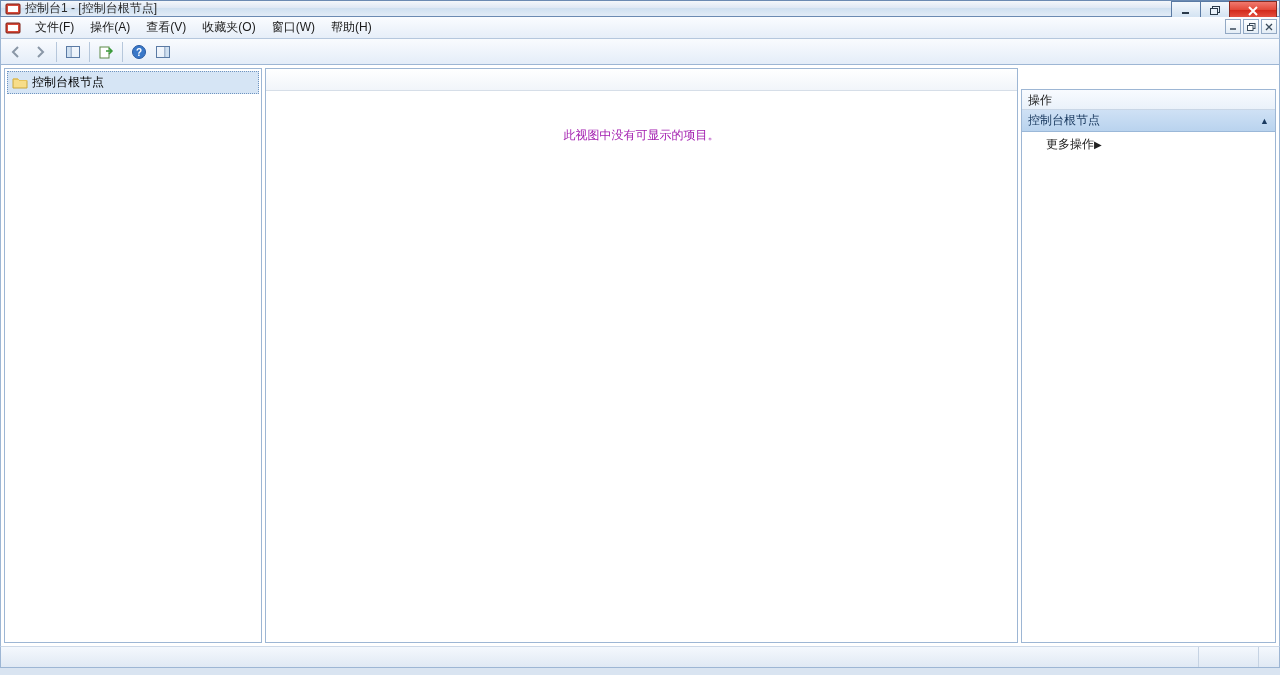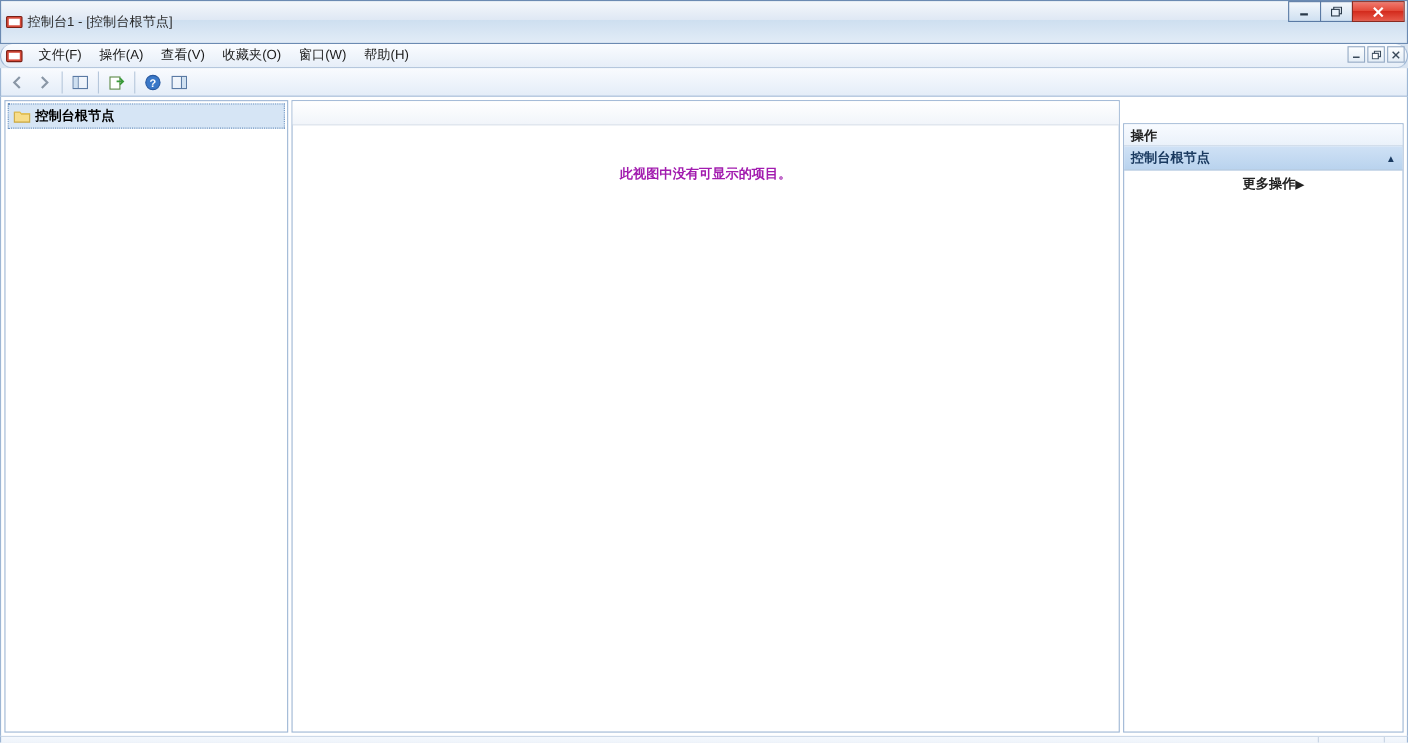--- a/index.html
+++ b/index.html
@@ -1,20 +1,20 @@
 <!DOCTYPE html>
 <html><head>
 <meta charset="utf-8">
 <style>
   * { box-sizing: border-box; margin: 0; padding: 0; }
   body { font-family: "Segoe UI", Tahoma, Arial, sans-serif; font-size: 12px; background: #d9e4f1; width: 1280px; height: 675px; overflow: hidden; }
 
   
   .titlebar {
-    height: 40px;
+    height: 17px;
     background: linear-gradient(to bottom, #f4f7fb 0%, #dfe8f4 45%, #cedff0 46%, #e2ecf7 100%);
     border: 1px solid #6b8ab2;
     display: flex; align-items: center; padding-left: 4px;
     position: relative;
   }
   .titlebar .appicon { width: 16px; height: 16px; margin-right: 4px; display:inline-flex; align-items:center; justify-content:center;}
   .titlebar .title { color: #2b2b2b; }
   .win-controls { position: absolute; right: 2px; top: 0; display: flex; gap:0; }
   .win-btn {
     width: 30px; height: 19px; border: 1px solid #5a7aa4; display:flex; align-items:center; justify-content:center;
@@ -25,21 +25,20 @@
   .win-btn.restore { }
   .win-btn.minimize { border-top-left-radius:0; }
 
   
   .menubar {
     height: 22px;
     background: linear-gradient(to bottom,#fafcff,#e6eef8);
     border-left:1px solid #9db6d4; border-right:1px solid #9db6d4; border-bottom:1px solid #b5c7dd;
     display:flex; align-items:center; padding-left:4px;
     position:relative;
-    border-radius:11px;
   }
   .menubar .app2icon{width:16px;height:16px;margin-right:6px;display:inline-flex;align-items:center;justify-content:center;}
   .menubar .mitem{padding:2px 8px; color:#1a1a1a; cursor:default;}
   .mdi-controls{position:absolute;right:2px;top:2px;display:flex;}
   .mdi-btn{width:16px;height:15px;border:1px solid #93a9c4;background:linear-gradient(to bottom,#fdfeff,#e4edf6);margin-left:2px;display:flex;align-items:center;justify-content:center;}
 
   
   .toolbar{
     height:26px;
     background:linear-gradient(to bottom,#f9fbfe,#e4edf8);
@@ -49,42 +48,41 @@
   .tbtn{width:22px;height:22px;display:flex;align-items:center;justify-content:center;border:1px solid transparent;border-radius:2px;}
   .tsep{width:1px;height:20px;background:#b6c7db;margin:0 3px;}
 
   
   .content{
     display:flex; height: calc(675px - 24px - 22px - 26px - 22px);
     border-left:1px solid #9db6d4; border-right:1px solid #9db6d4;
     background:#fff;
     padding:3px;
     gap:3px;
-    font-weight:bold;
   }
   .pane{border:1px solid #9db6d4; background:#fff; position:relative;}
   .tree-pane{width:258px;}
   .list-pane{flex:1;}
   .action-pane{width:255px;margin-top:21px;}
 
   
   .tree-item{display:flex;align-items:center;padding:2px 4px;margin:2px;}
   .tree-item.selected{background:#d6e5f5;border:1px dotted #6f94c0;}
   .folder-icon{width:16px;height:16px;margin-right:4px;display:inline-flex;}
 
   
   .list-header{height:22px;border-bottom:1px solid #d6dee8;display:flex;background:linear-gradient(to bottom,#ffffff,#f1f5fa);}
   .col{padding:3px 8px;border-right:1px solid #d6dee8;color:#333;}
   .col.c1{width:170px;}
   .empty-msg{text-align:center;color:#a21caf;margin-top:36px;}
 
   
   .action-header{height:20px;background:linear-gradient(to bottom,#f8fbff,#eaf1fa);border-bottom:1px solid #c9d6e6;padding:2px 6px;color:#222;}
   .action-section{background:linear-gradient(to bottom,#cfe1f5,#b9d3ee);border-bottom:1px solid #9bb8d8;padding:2px 6px;display:flex;align-items:center;justify-content:space-between;color:#1a3a60;}
-  .action-item{padding:4px 6px 4px 24px;color:#222;display:flex;align-items:center;justify-content:center;}
+  .action-item{padding:4px 6px 4px 24px;color:#222;display:flex;align-items:center;justify-content:flex-start;}
   .arrow-right{font-size:10px;}
 
   
   .statusbar{
     height:22px;background:linear-gradient(to bottom,#f4f8fd,#e0e9f4);
     border:1px solid #9db6d4;border-top:1px solid #cdd9e8;
     display:flex;
   }
   .status-cell{border-right:1px solid #c6d3e3;height:100%;}
   .status-cell.s1{flex:1;}

